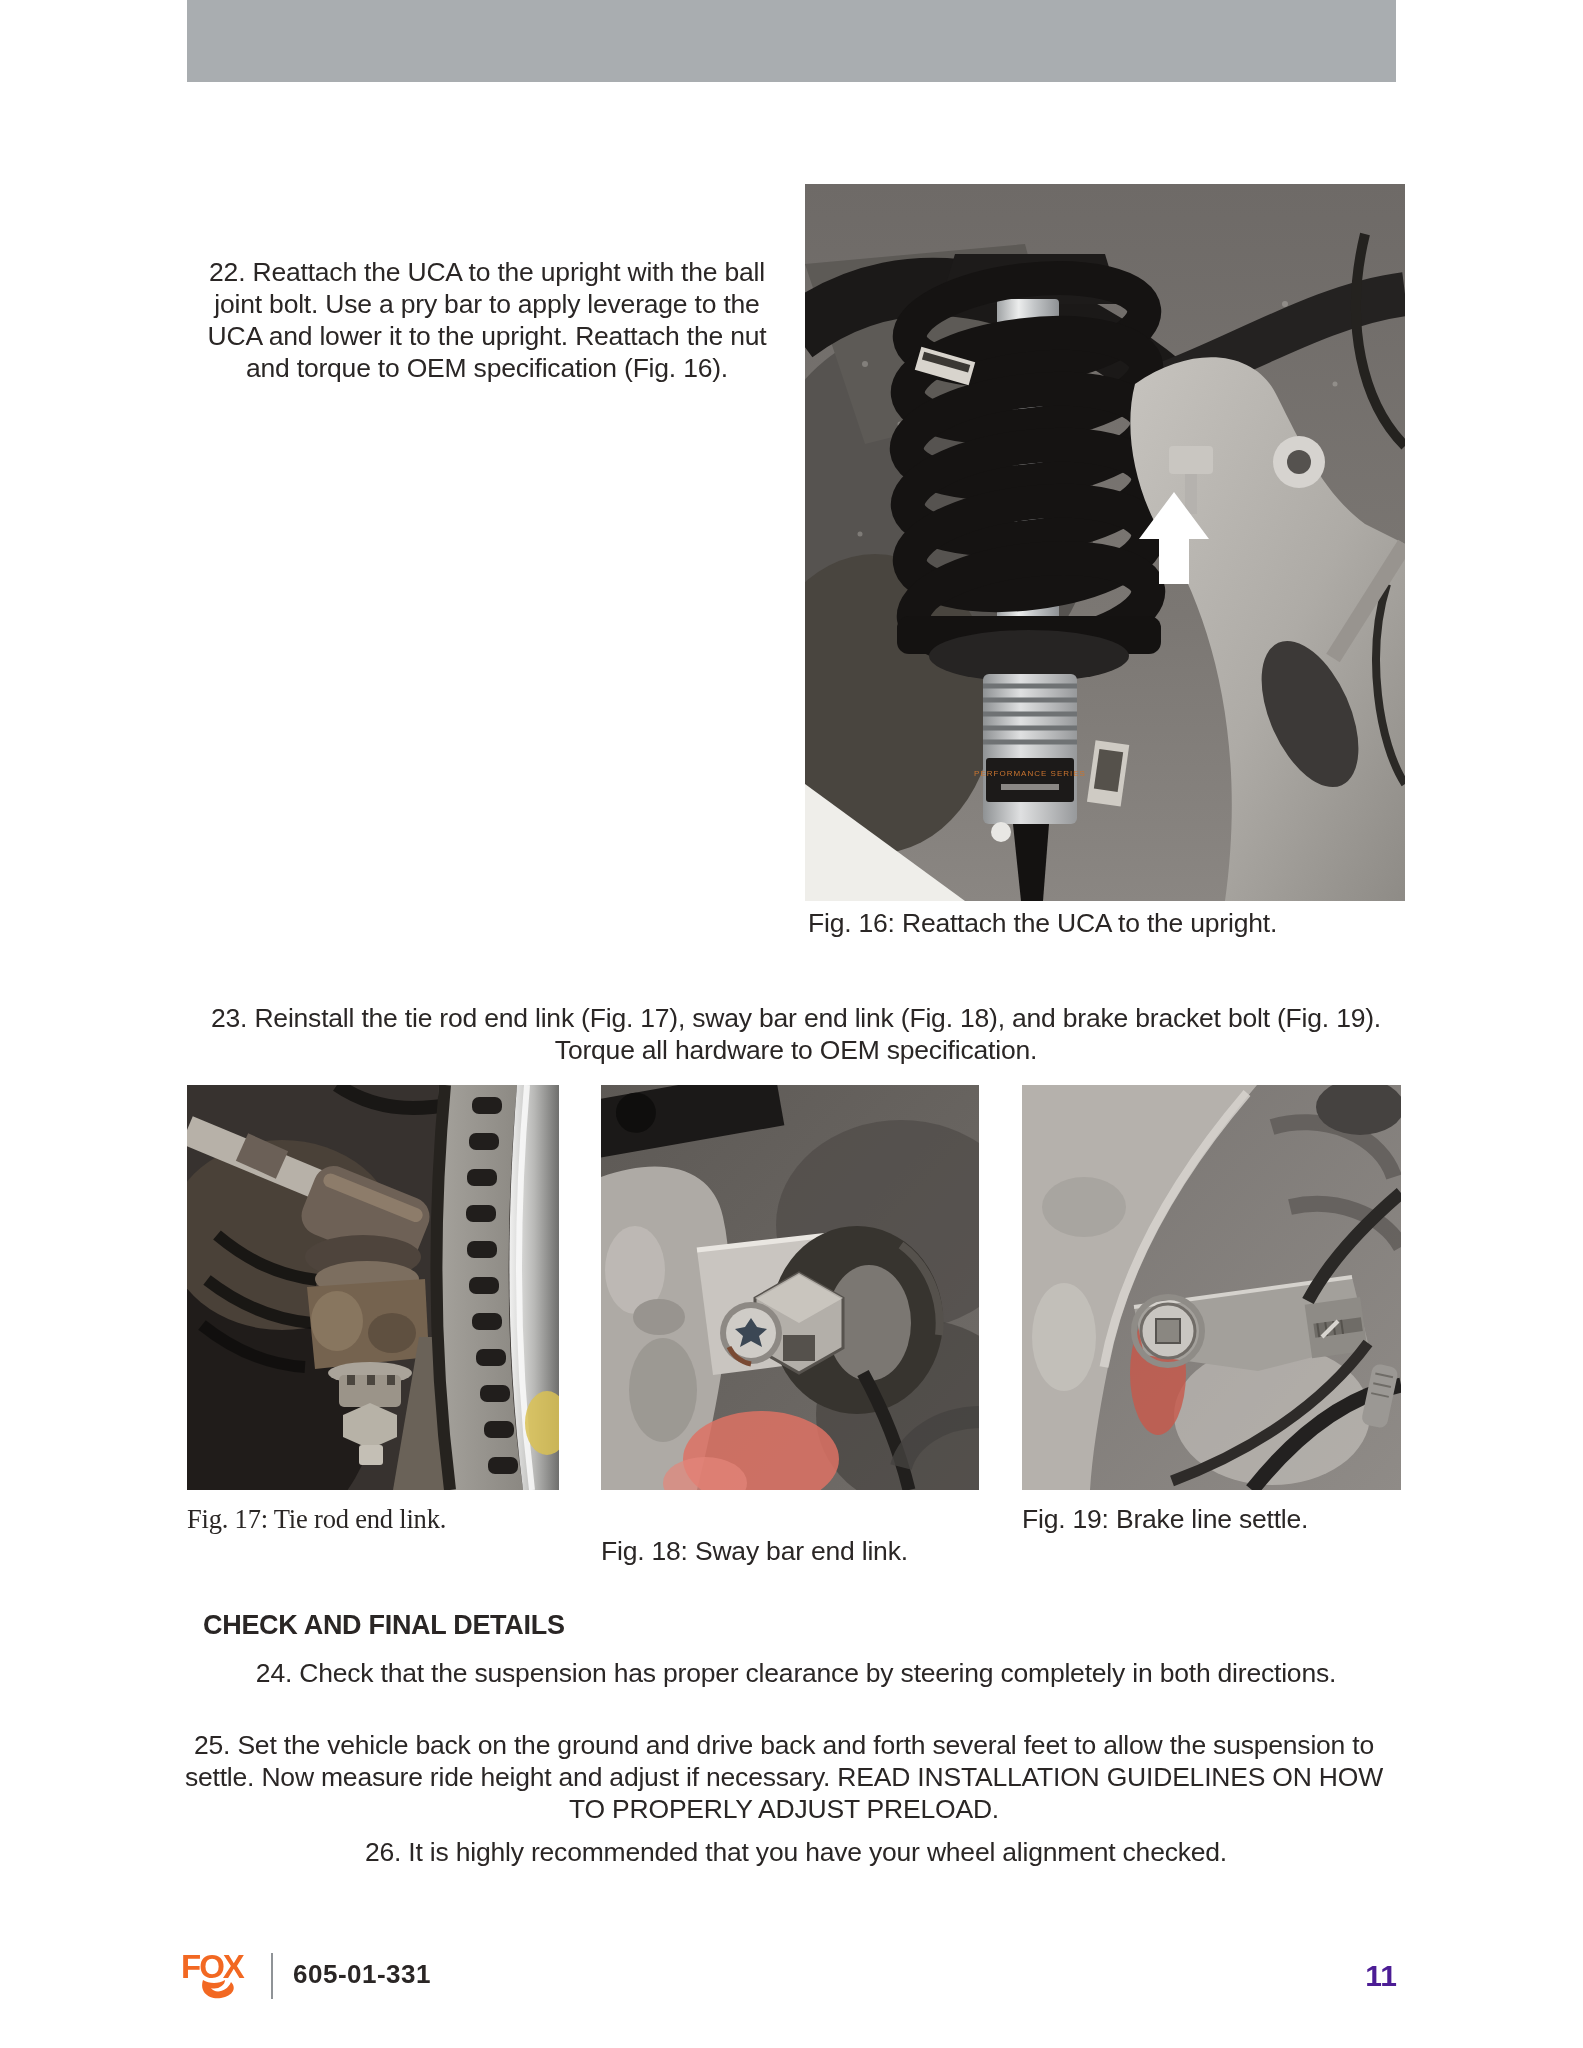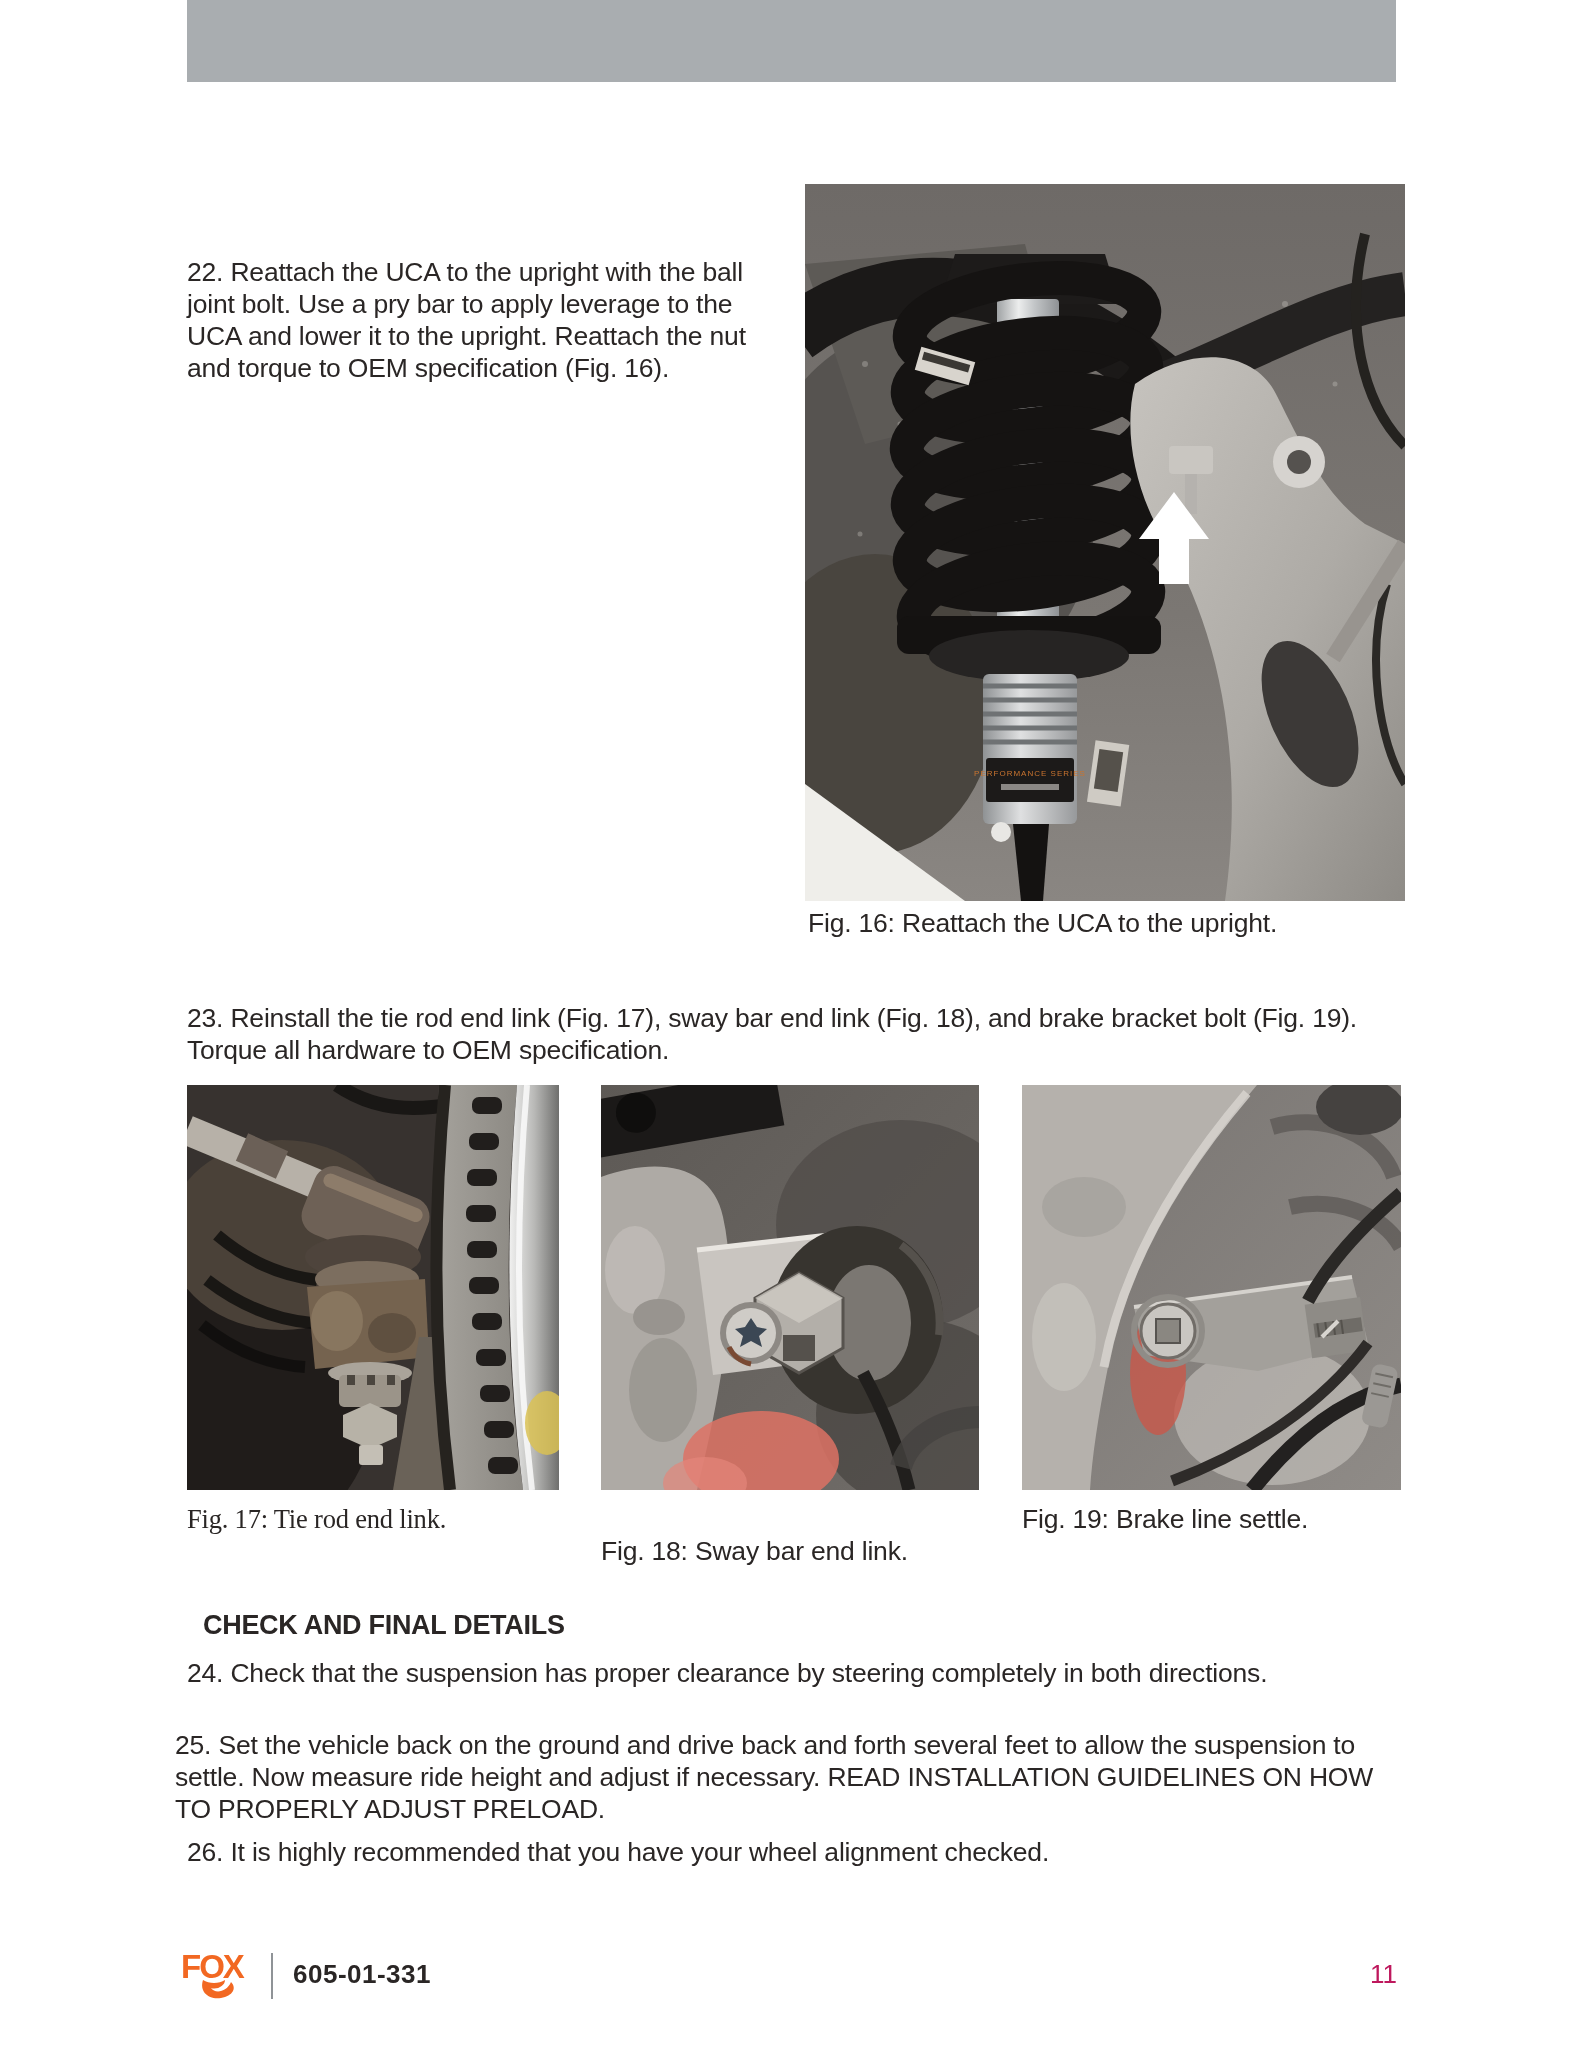--- a/index.html
+++ b/index.html
@@ -3,41 +3,41 @@
 <meta charset="utf-8">
 <style>
   html,body{margin:0;padding:0;}
   body{
     width:1583px;height:2048px;background:#ffffff;position:relative;
     font-family:"Liberation Sans", sans-serif;color:#2a2625;
     -webkit-font-smoothing:antialiased;
   }
   .abs{position:absolute;}
   .header-bar{left:187px;top:0;width:1209px;height:82px;background:#a9adb0;}
-  .body-text{font-size:26.5px;line-height:32px;letter-spacing:-0.2px;margin:0;}
+  .body-text{font-size:26.5px;line-height:32px;letter-spacing:-0.2px;margin:0;text-align:center;}
   .step22{left:187px;top:256px;width:600px;}
   .step23{left:187px;top:1002px;width:1218px;}
   .step24{left:187px;top:1657px;width:1218px;}
   .step25{left:175px;top:1712px;width:1218px;margin-top:17px;}
   .step26{left:187px;top:1836px;width:1218px;}
   .caption{font-size:26.5px;line-height:30px;letter-spacing:-0.2px;margin:0;}
   .fig16-caption{left:808px;top:908px;width:600px;}
   .fig17-caption{left:187px;top:1504px;width:380px;font-family:Liberation Serif, serif;}
   .fig18-caption{left:601px;top:1504px;width:380px;margin-top:32px;}
   .fig19-caption{left:1022px;top:1504px;width:380px;}
   .section-heading{left:187px;top:1594px;font-size:27px;font-weight:700;letter-spacing:-0.3px;margin:16px;}
   .photo{display:block;}
   .fig16{left:805px;top:184px;}
   .fig17{left:187px;top:1085px;}
   .fig18{left:601px;top:1085px;}
   .fig19{left:1022px;top:1085px;}
   .footer-logo{left:181px;top:1948px;width:74px;height:56px;}
   .footer-divider{left:271px;top:1953px;width:2px;height:46px;background:#8f9397;}
   .footer-part{left:293px;top:1959px;font-size:26px;font-weight:700;letter-spacing:0.5px;color:#2a2625;}
-  .footer-page{right:186px;top:1959px;font-size:26px;font-weight:400;color:#be185d;}
+  .footer-page{right:186px;top:1959px;font-size:30px;font-weight:700;color:#4c1d95;}
 </style>
 </head>
 <body>
 
 <div class="abs header-bar"></div>
 
 <p class="abs body-text step22">22. Reattach the UCA to the upright with the ball joint bolt. Use a pry bar to apply leverage to the UCA and lower it to the upright. Reattach the nut and torque to OEM specification (Fig. 16).</p>
 
 <svg class="abs photo fig16" width="600" height="717" viewBox="0 0 600 717">
   <defs>

